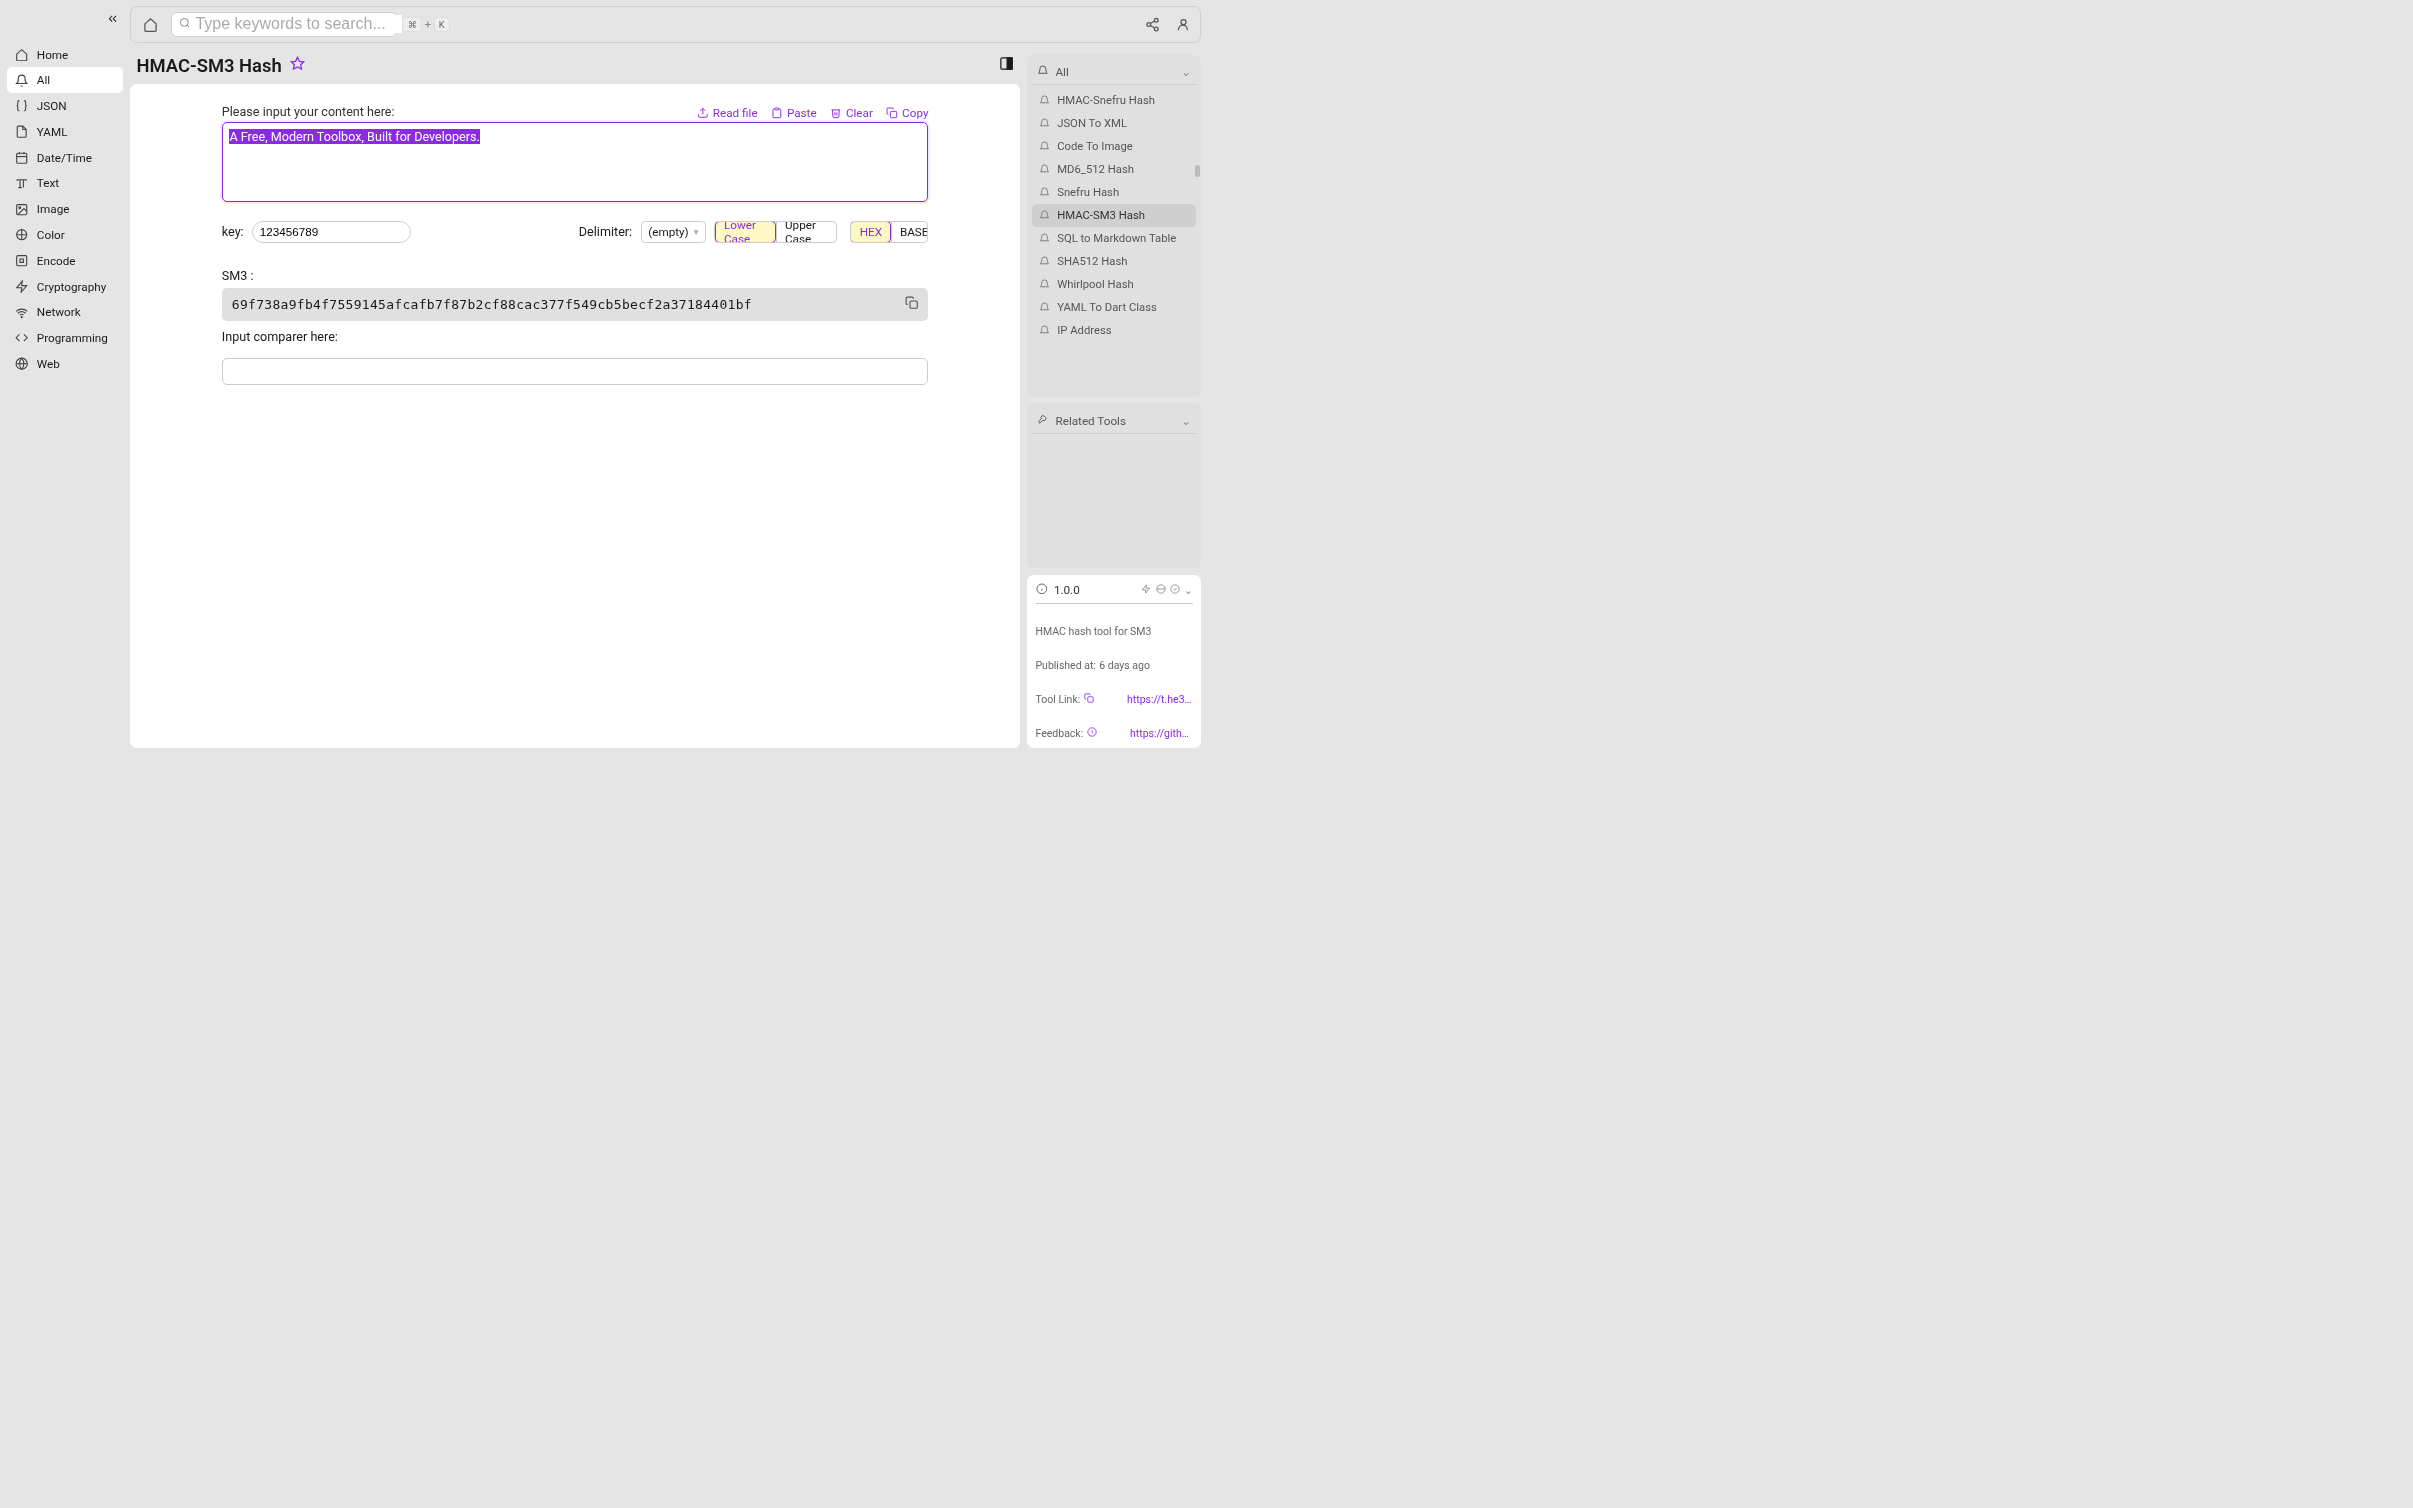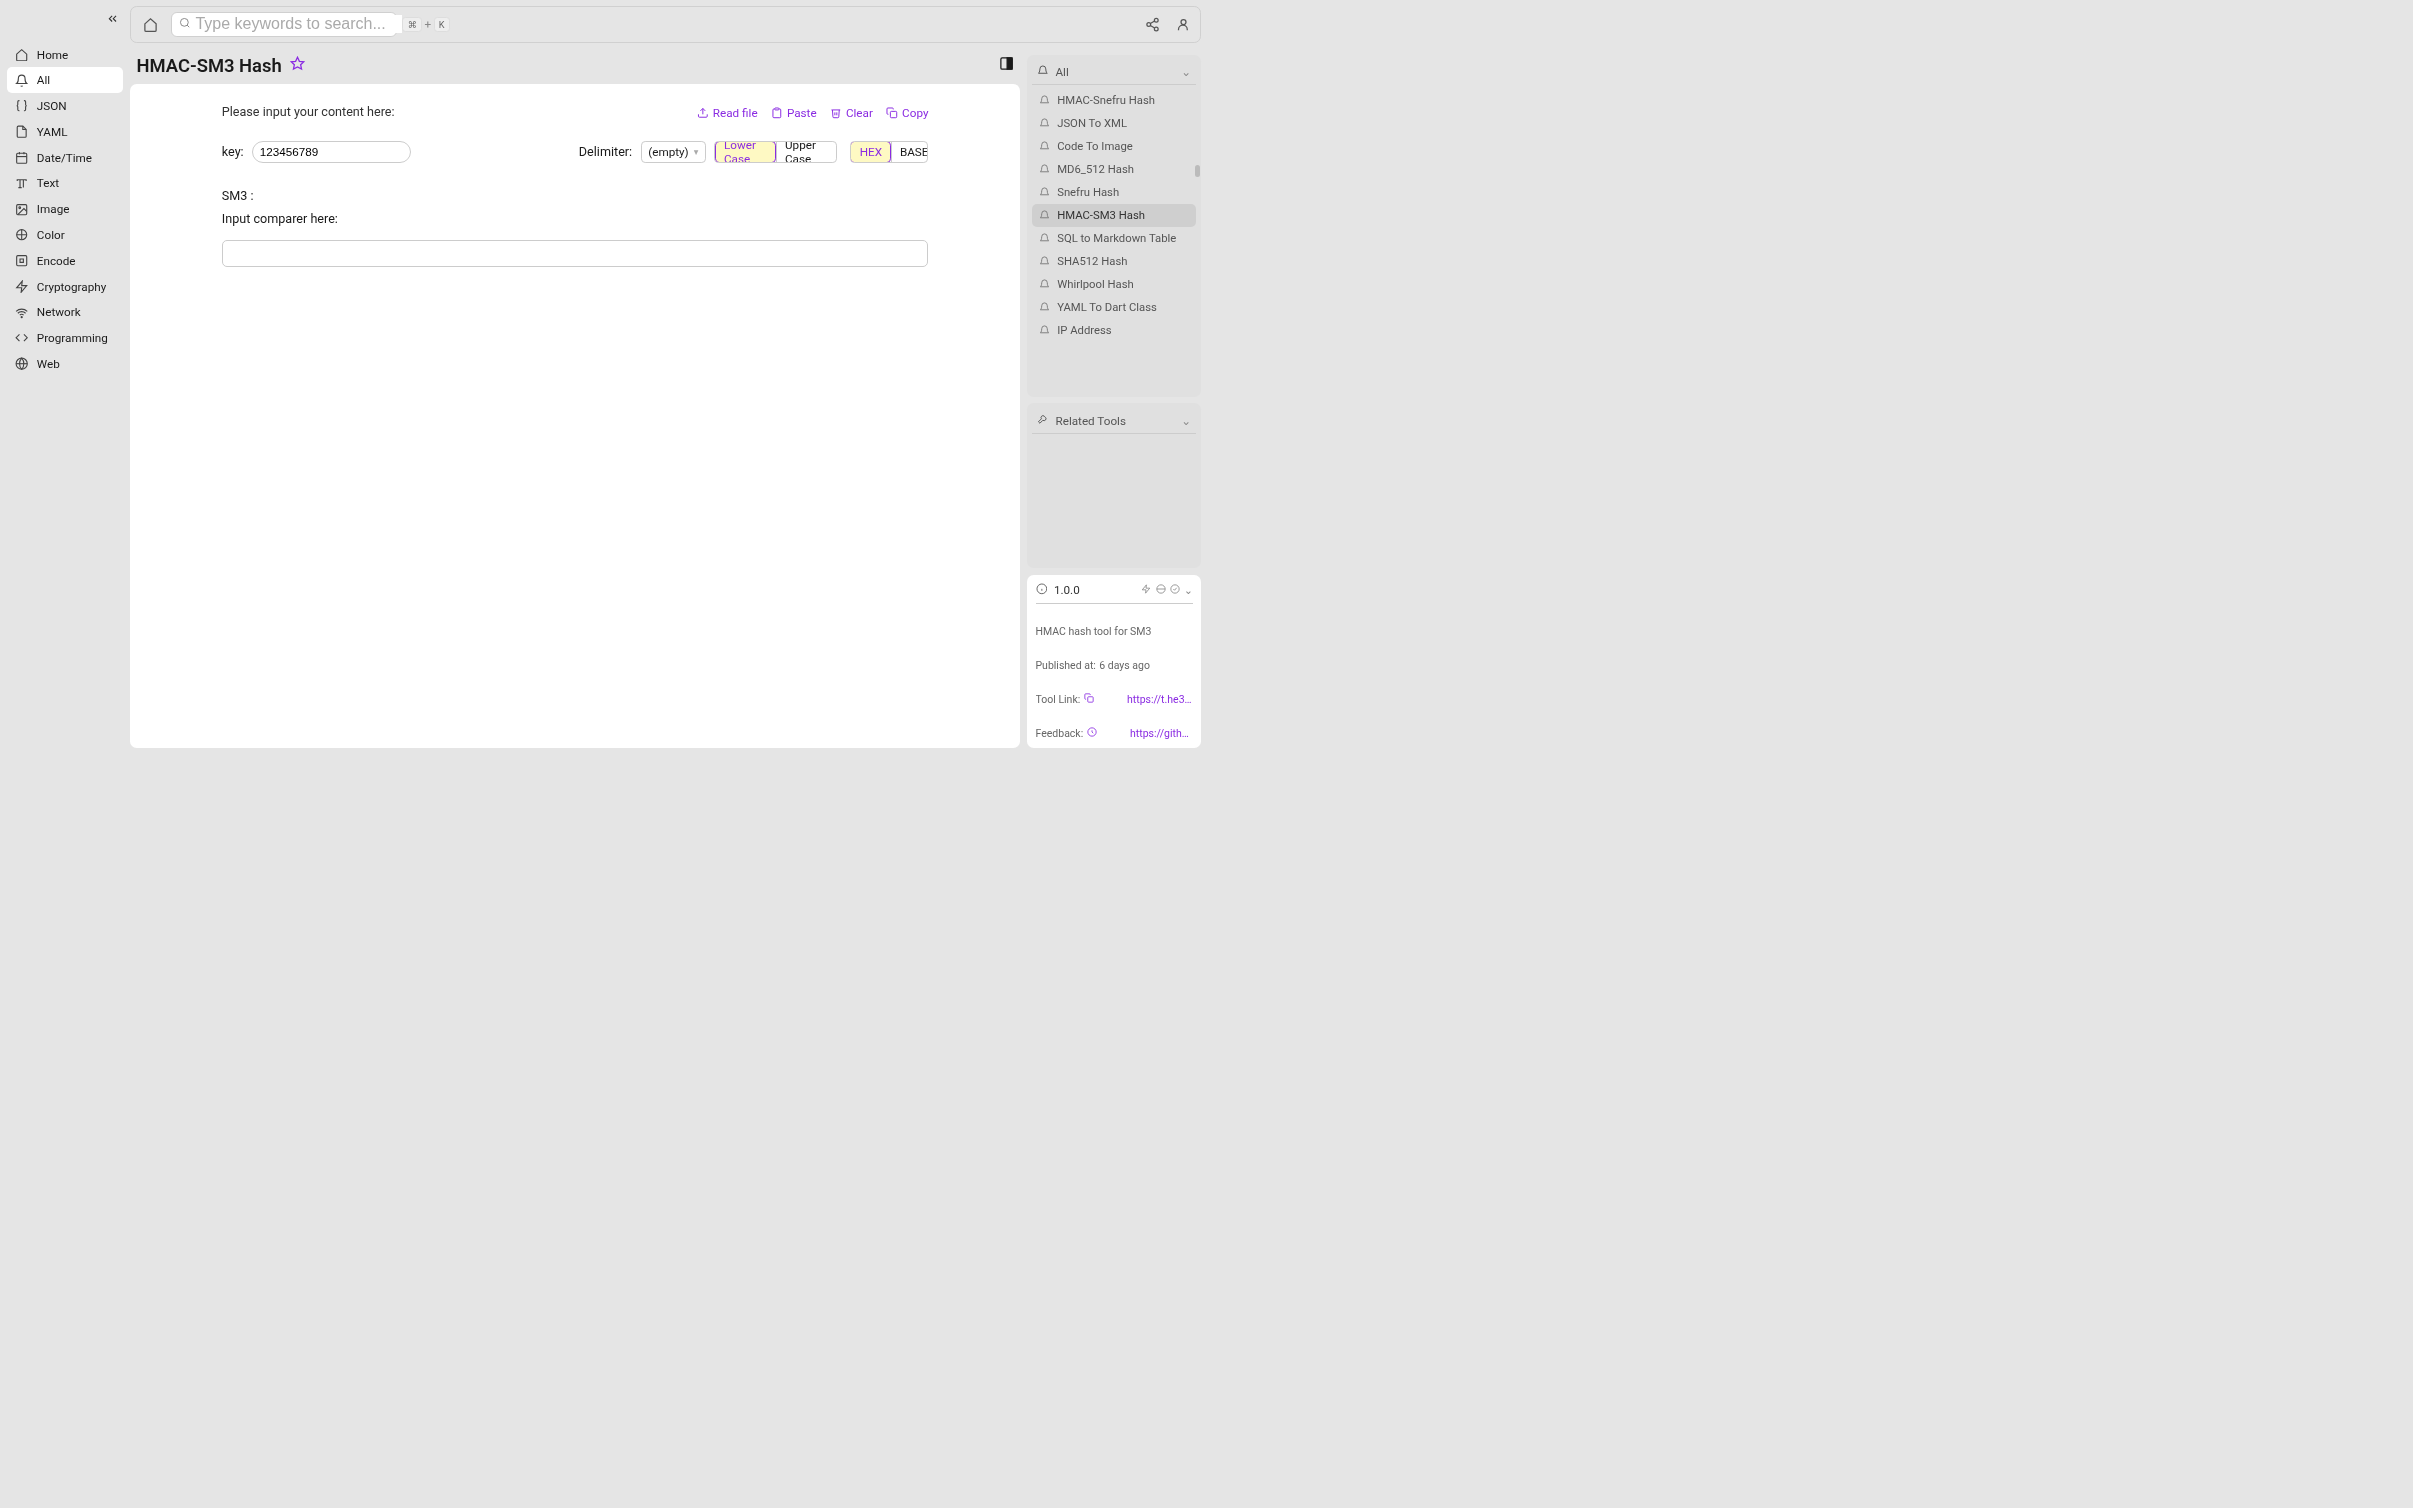--- a/index.html
+++ b/index.html
@@ -550,20 +550,21 @@
               </span>
               <span class="action-btn">
                 <svg width="11.7" height="11.7" viewBox="0 0 24 24" fill="none" stroke="currentColor" stroke-width="2">
                     <rect x="9" y="9" width="13" height="13" rx="2"></rect>
                     <path d="M5 15H4a2 2 0 0 1-2-2V4a2 2 0 0 1 2-2h9a2 2 0 0 1 2 2v1"></path>
                   </svg>
                 <span>Copy</span>
               </span>
             </div>
           </div>
+          <div class="textarea-input" contenteditable="true" style=""><span class="highlight">A Free, Modern Toolbox, Built for Developers.</span></div>
 
           <div class="opts-row">
             <span class="opt-label">key:</span>
             <input class="text-input" value="123456789" style="">
             <span style="flex:0 0 151px"></span>
             <span class="opt-label">Delimiter:</span>
             <div class="select-wrap">
               <span>(empty)</span>
               <span class="chev">▾</span>
             </div>
@@ -571,20 +572,29 @@
               <div class="toggle-opt active">Lower Case</div>
               <div class="toggle-opt">Upper Case</div>
             </div>
             <div class="toggle-group" style="margin-left:5px;">
               <div class="toggle-opt active">HEX</div>
               <div class="toggle-opt">BASE64</div>
             </div>
           </div>
 
           <div class="output-label">SM3 :</div>
+          <div class="output-box">
+            <span class="output-text">69f738a9fb4f7559145afcafb7f87b2cf88cac377f549cb5becf2a37184401bf</span>
+            <span class="copy-btn">
+              <svg width="13.4" height="13.4" viewBox="0 0 24 24" fill="none" stroke="currentColor" stroke-width="2">
+                  <rect x="9" y="9" width="13" height="13" rx="2"></rect>
+                  <path d="M5 15H4a2 2 0 0 1-2-2V4a2 2 0 0 1 2-2h9a2 2 0 0 1 2 2v1"></path>
+                </svg>
+            </span>
+          </div>
 
           <div class="comparer-label">Input comparer here:</div>
           <input class="comparer-input" style="">
         </div>
       </div>
 
       <div class="right-panel">
         <div class="rp-card" style="height:342px;">
           <div class="rp-header">
             <span><svg width="11.7" height="11.7" viewBox="0 0 24 24" fill="none" stroke="currentColor" stroke-width="2">

